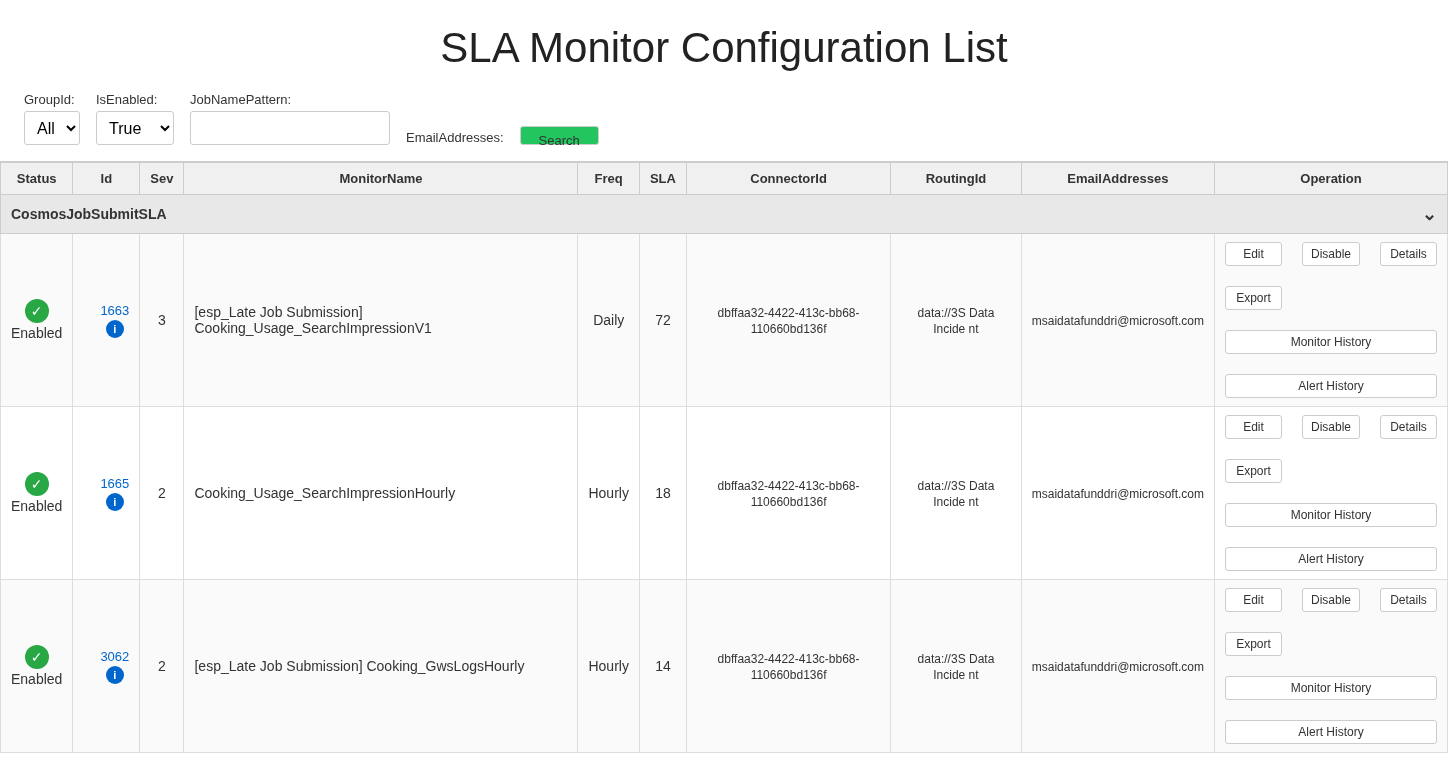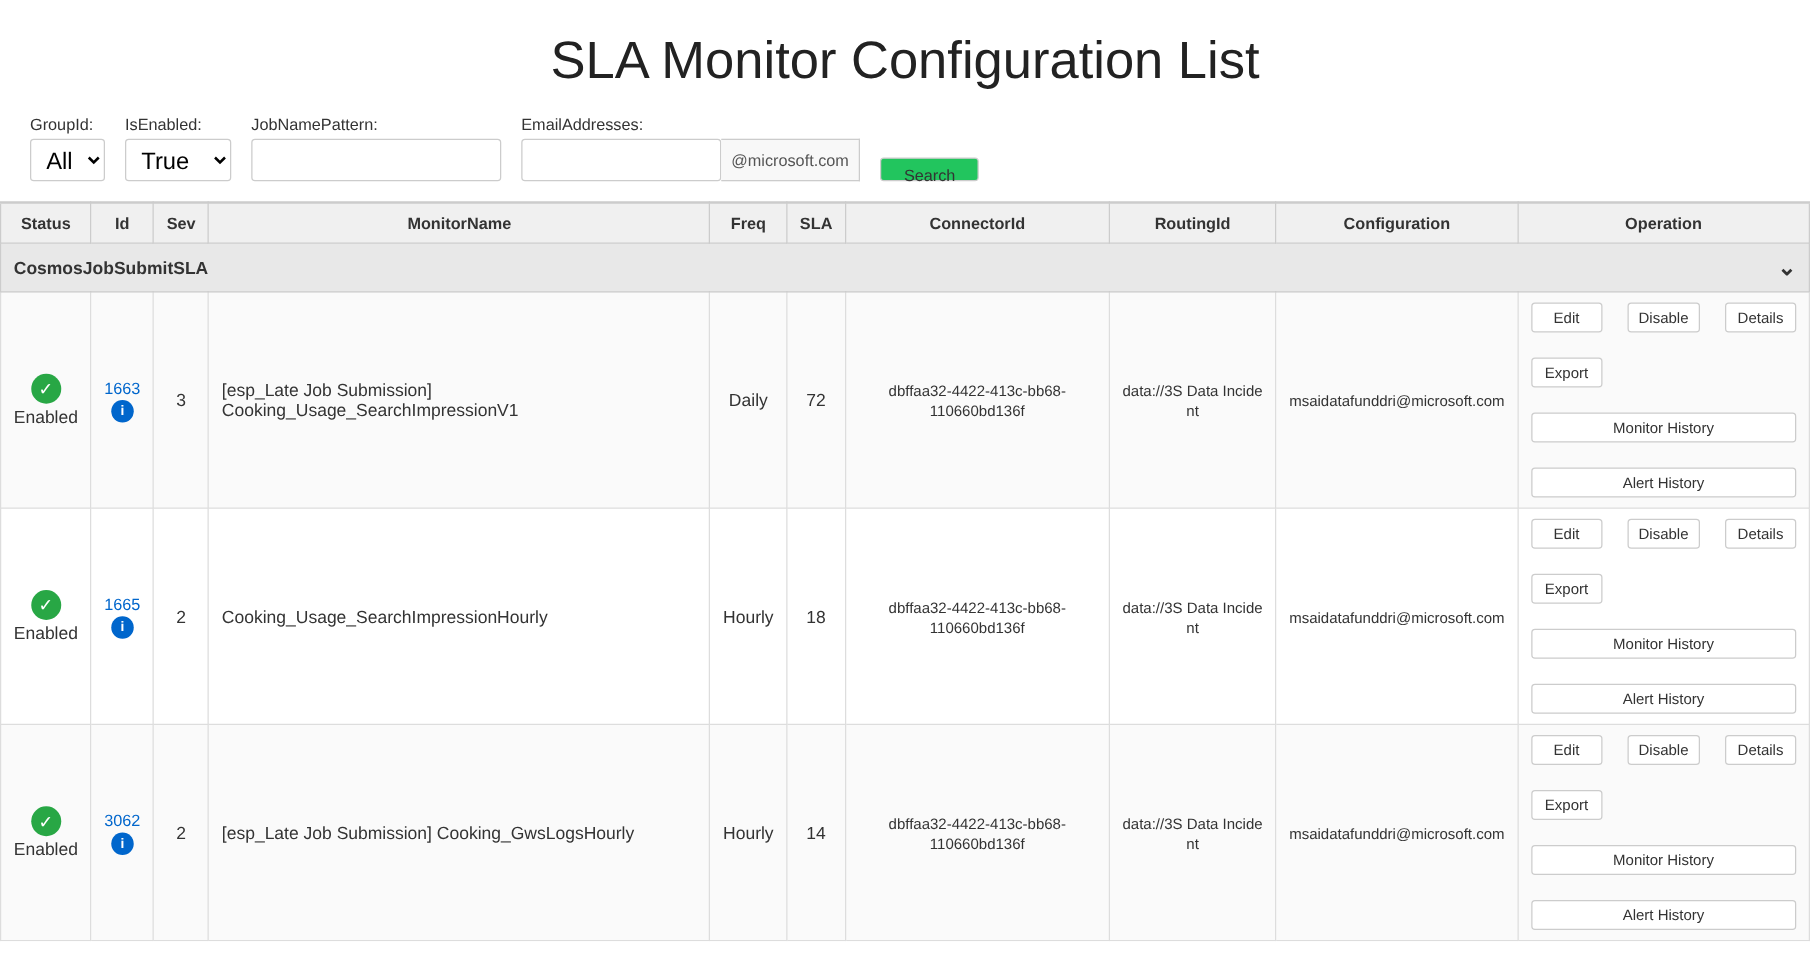--- a/index.html
+++ b/index.html
@@ -37,21 +37,21 @@
       border-radius: 3px;
       padding: 6px 8px;
       font-size: 13px;
       height: 34px;
     }
 
     .filter-group select {
       border: 1px solid #ccc;
       border-radius: 3px;
       padding: 6px 8px;
-      font-size: 19px;
+      font-size: 16px;
       height: 34px;
       background: #fff;
     }
 
     .email-filter-wrapper {
       display: flex;
       align-items: center;
     }
 
     .email-filter-wrapper input {
@@ -151,20 +151,21 @@
       justify-content: center;
       color: white;
       font-size: 14px;
     }
 
     .id-cell {
       display: flex;
       flex-direction: column;
       align-items: center;
       gap: 2px;
+      margin-left: 17px;
     }
 
     .id-link {
       color: #0066cc;
       text-decoration: none;
       font-size: 13px;
     }
 
     .info-icon {
       width: 18px;
@@ -250,41 +251,37 @@
     </select>
   </div>
 
   <div class="filter-group">
     <label>JobNamePattern:</label>
     <input type="text" class="job-pattern-input" style="">
   </div>
 
   <div class="filter-group">
     <label>EmailAddresses:</label>
-    <div class="email-filter-wrapper">
-      <input type="text" style="">
-      <span class="email-suffix">@microsoft.com</span>
-    </div>
   </div>
 
   <button class="search-btn">Search</button>
 </div>
 
 <table>
   <thead>
     <tr>
       <th>Status</th>
       <th>Id</th>
       <th>Sev</th>
       <th>MonitorName</th>
       <th>Freq</th>
       <th>SLA</th>
       <th>ConnectorId</th>
       <th>RoutingId</th>
-      <th>Configuration</th>
+      <th>EmailAddresses</th>
       <th>Operation</th>
     </tr>
   </thead>
   <tbody id="table-body">
   <tr class="group-header">
         <td colspan="10">
           <div class="group-header-cell">
             <span>CosmosJobSubmitSLA</span>
             <span class="chevron-icon">⌄</span>
           </div>

